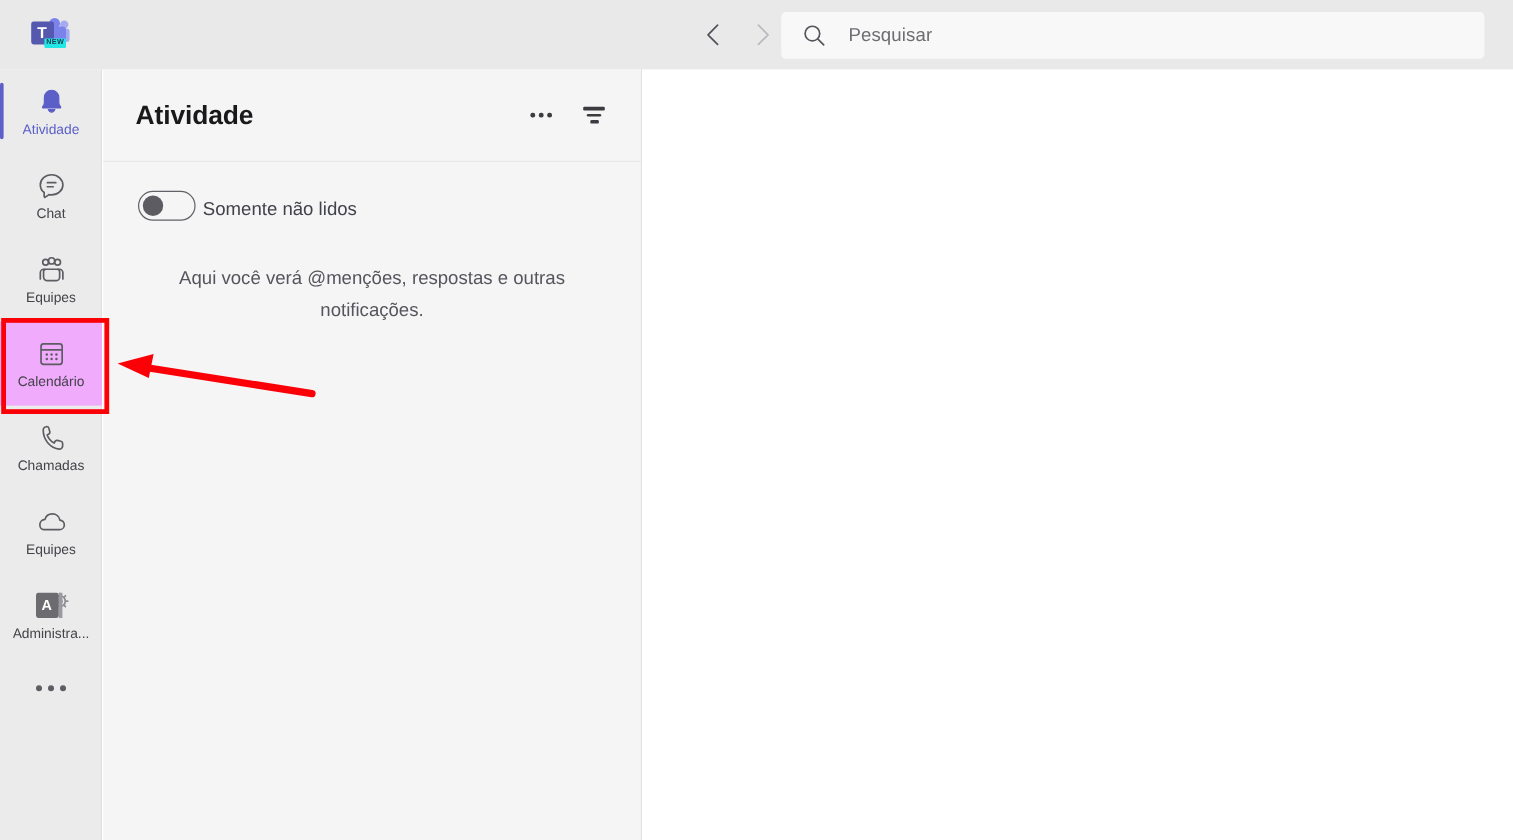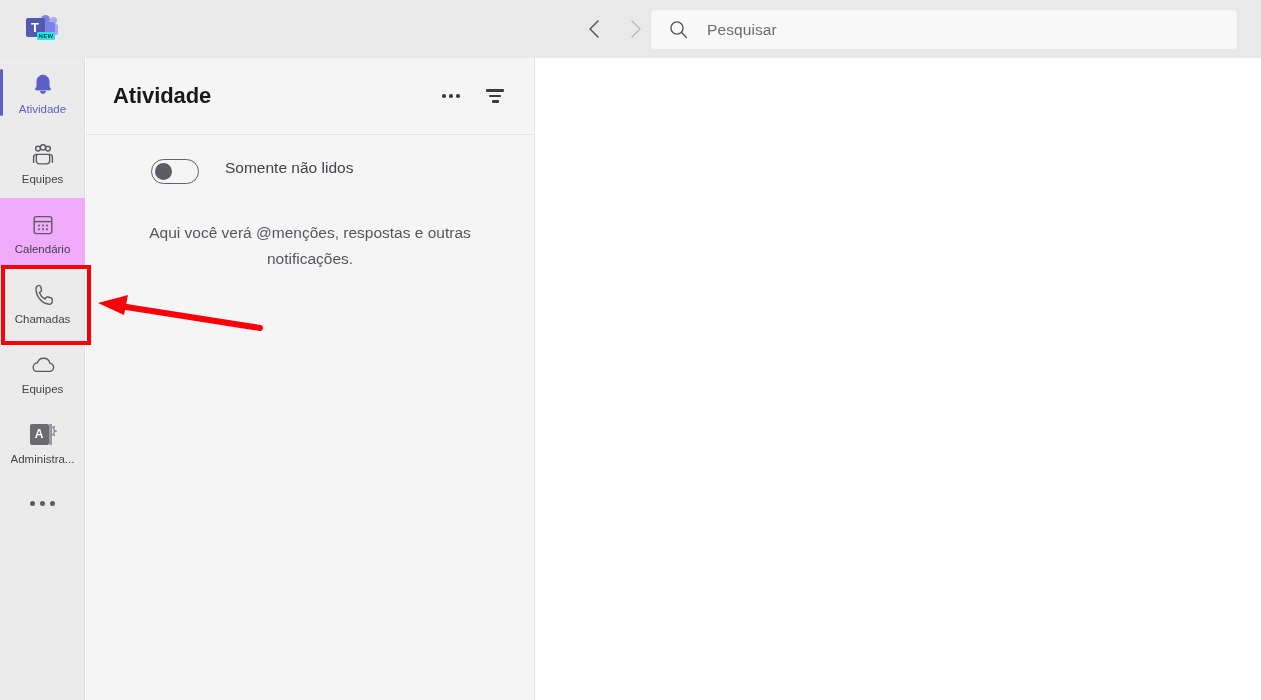--- a/index.html
+++ b/index.html
@@ -241,24 +241,23 @@
   .filter-ic {
     display: flex; flex-direction: column; align-items: center; gap: 3px;
   }
   .filter-ic i { display: block; background: #3b3b40; height: 2.4px; border-radius: 1px; }
   .filter-ic i:nth-child(1) { width: 18px; }
   .filter-ic i:nth-child(2) { width: 12px; }
   .filter-ic i:nth-child(3) { width: 7px; }
 
   .toggle-row {
     display: flex;
-    align-items: flex-start;
+    align-items: flex-end;
     padding: 24px 0 0 29px;
-    gap: 26px;
-    margin-left: 36px;
+    gap: 6px;
   }
   .toggle {
     width: 48px; height: 25px;
     border: 1.5px solid #616167;
     border-radius: 14px;
     background: #f5f5f5;
     position: relative;
     cursor: pointer;
     flex: 0 0 auto;
   }
@@ -355,20 +354,30 @@
     <div class="rail-item active">
       <span class="ri-icon">
         <svg width="26" height="26" viewBox="0 0 26 26">
           <path d="M13 3.2c-3.4 0-6 2.7-6 6.1v4.2c0 1.3-.5 2.4-1.4 3.3-.4.4-.1 1.1.5 1.1h13.8c.6 0 .9-.7.5-1.1-.9-.9-1.4-2-1.4-3.3V9.3c0-3.4-2.6-6.1-6-6.1z" fill="#5b5fc7"></path>
           <path d="M10.4 19.4a2.7 2.7 0 005.2 0z" fill="#5b5fc7"></path>
         </svg>
       </span>
       <span class="ri-label">Atividade</span>
     </div>
 
+    <div class="rail-item">
+      <span class="ri-icon">
+        <svg width="26" height="26" viewBox="0 0 26 26">
+          <path d="M13 3.6c-5.2 0-9.4 3.8-9.4 8.5 0 2.5 1.2 4.8 3.2 6.3v3.4c0 .5.6.8 1 .5l3.1-2.1c.7.1 1.4.2 2.1.2 5.2 0 9.4-3.8 9.4-8.3S18.2 3.6 13 3.6z" fill="none" stroke="#5c5c62" stroke-width="1.4"></path>
+          <line x1="9.5" y1="10.2" x2="16.5" y2="10.2" stroke="#5c5c62" stroke-width="1.4" stroke-linecap="round"></line>
+          <line x1="9.5" y1="13.6" x2="14.3" y2="13.6" stroke="#5c5c62" stroke-width="1.4" stroke-linecap="round"></line>
+        </svg>
+      </span>
+      <span class="ri-label">Chat</span>
+    </div>
 
     <div class="rail-item">
       <span class="ri-icon">
         <svg width="28" height="26" viewBox="0 0 28 26">
           <circle cx="9" cy="6.6" r="2.4" fill="none" stroke="#5c5c62" stroke-width="1.4"></circle>
           <circle cx="19" cy="6.6" r="2.4" fill="none" stroke="#5c5c62" stroke-width="1.4"></circle>
           <circle cx="14" cy="5.4" r="2.6" fill="none" stroke="#5c5c62" stroke-width="1.4"></circle>
           <path d="M4.6 20.4v-5.1c0-1.6 1.3-2.9 2.9-2.9h1.2" fill="none" stroke="#5c5c62" stroke-width="1.4" stroke-linecap="round"></path>
           <path d="M23.4 20.4v-5.1c0-1.6-1.3-2.9-2.9-2.9h-1.2" fill="none" stroke="#5c5c62" stroke-width="1.4" stroke-linecap="round"></path>
           <path d="M9.4 12.4h9.2c1.2 0 2.1 1 2.1 2.1v4.3c0 1.7-1.4 3.1-3.1 3.1h-7.2c-1.7 0-3.1-1.4-3.1-3.1v-4.3c0-1.1.9-2.1 2.1-2.1z" fill="none" stroke="#5c5c62" stroke-width="1.4"></path>

